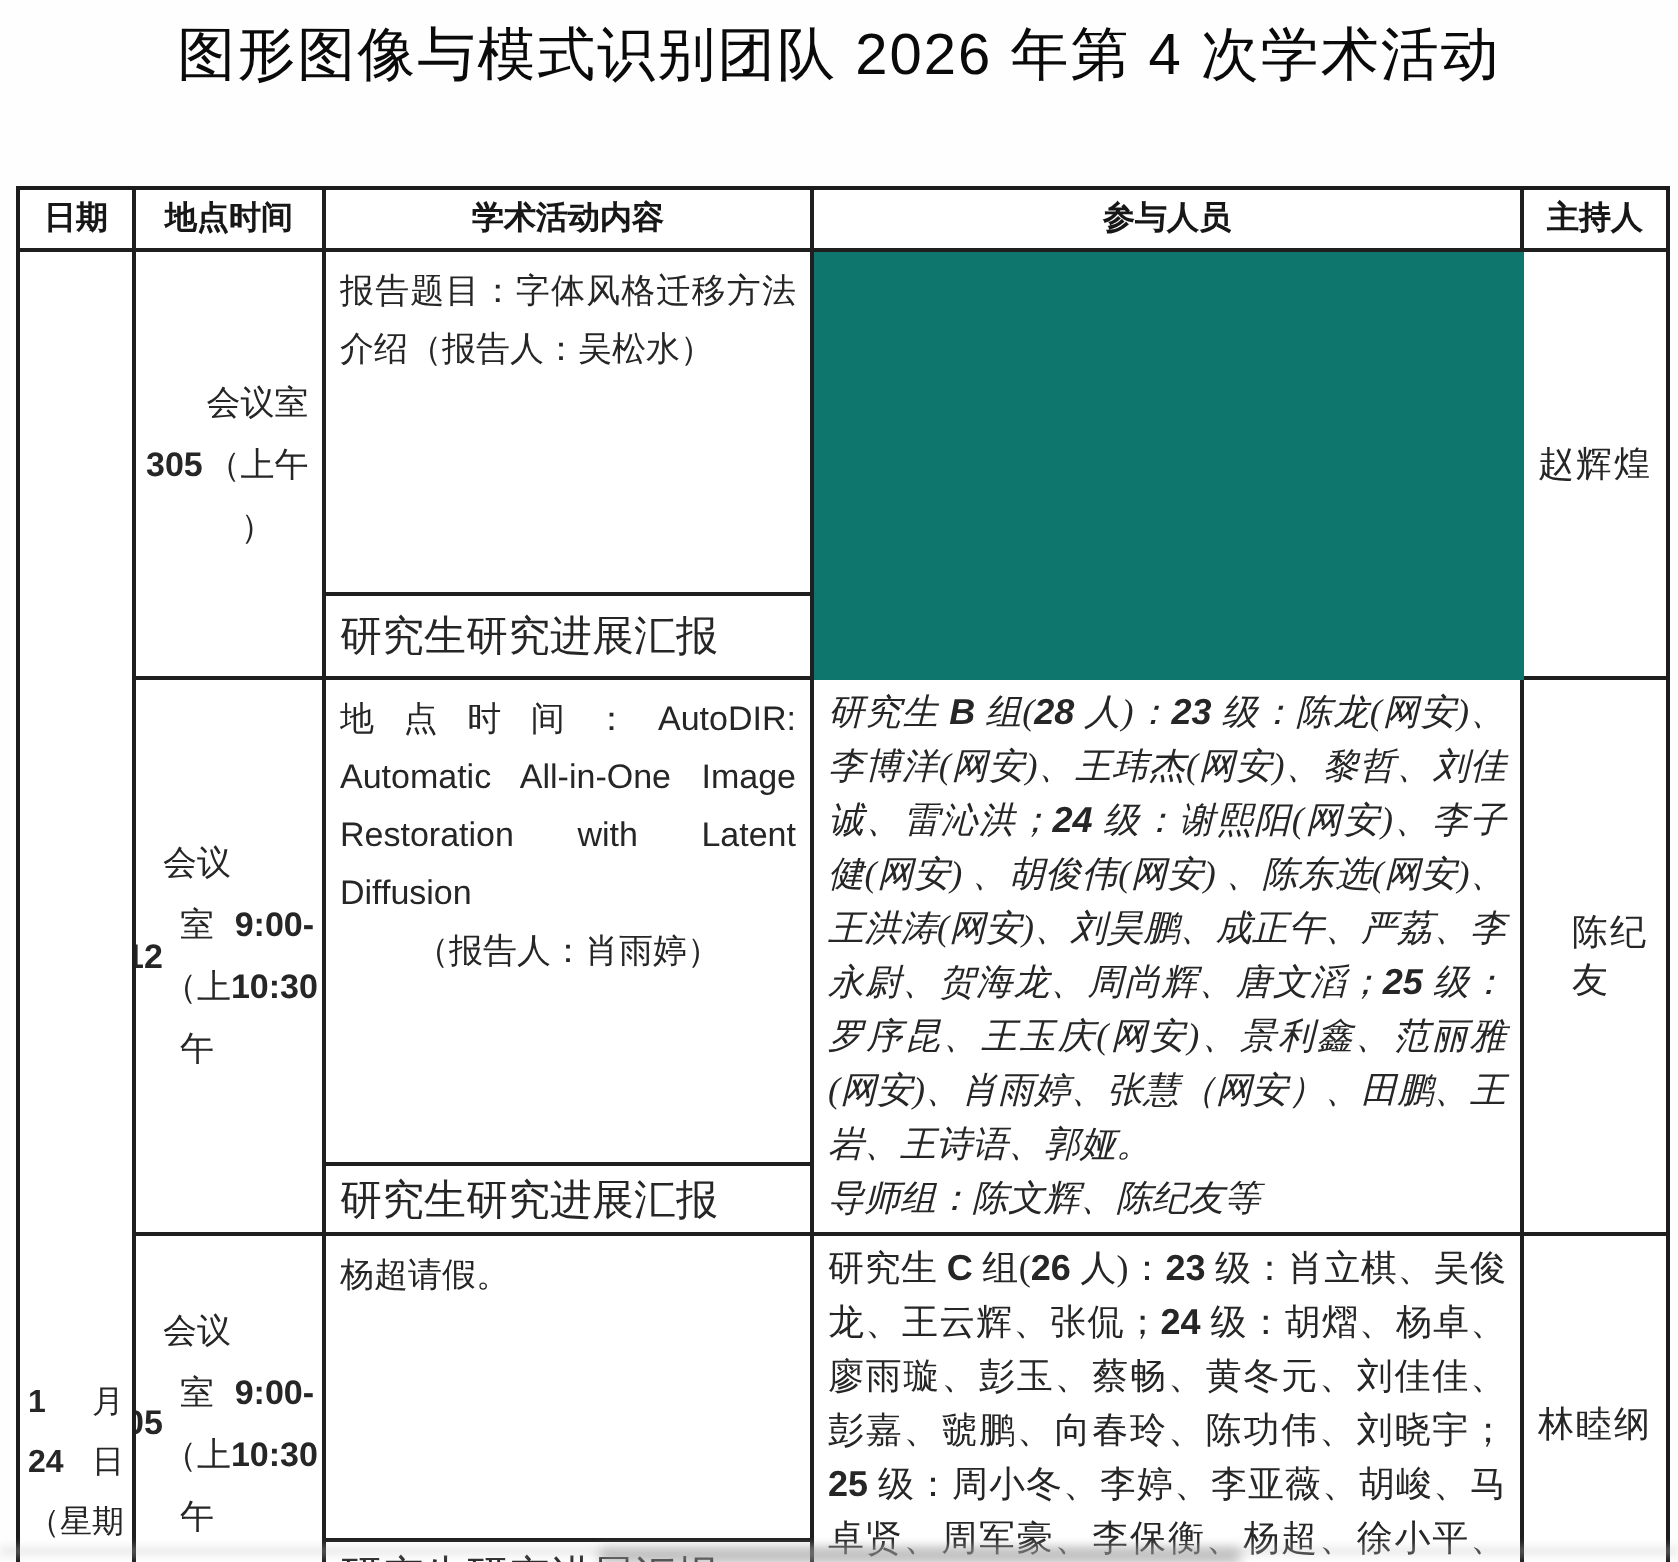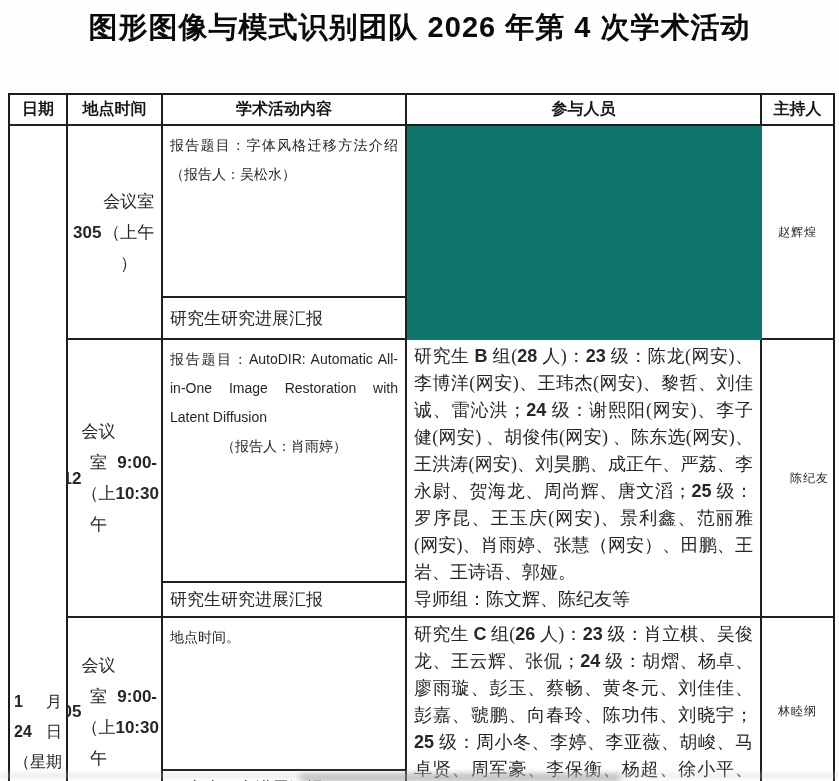--- a/index.html
+++ b/index.html
@@ -5,21 +5,21 @@
   * { margin:0; padding:0; box-sizing:border-box; }
   html,body { background:#ffffff; }
   .page {
     position:relative; width:839px; height:781px; overflow:hidden;
     background:#fefefe; color:#262626;
     font-family:"Liberation Serif", serif;
   }
   .title {
     position:absolute; top:8px; left:0; width:100%;
     text-align:center; font-family:"Liberation Sans", sans-serif;
-    font-weight:bold; font-size:29px; color:#0a0a0a; letter-spacing:1px;
+    font-weight:normal; font-size:29px; color:#0a0a0a; letter-spacing:1px;
   }
   .tbl {
     position:absolute; left:8px; top:57px;
     display:grid;
     grid-template-columns:58px 95px 244px 355px 71px;
     grid-template-rows:31px 172px 42px 243px 35px 153px 36px;
     border:2px solid #1c1c1c; background:#0f766e;margin-top:36px;
   }
   .c {
     border-right:2px solid #1f1f1f; border-bottom:2px solid #1f1f1f;
@@ -31,24 +31,24 @@
     display:flex; align-items:center; justify-content:center;
     font-family:"Liberation Sans", sans-serif; font-weight:bold;
     font-size:16px; color:#171717;
   }
   .datec { display:flex; align-items:center; padding:0 4px; }
   .date-inner { font-size:16px; line-height:30px; text-align:justify; }
   .locc {
     display:flex; align-items:center; justify-content:center;
     text-align:center; padding:0 5px; font-size:17px; line-height:31px;
   }
-  .actmain { padding:5px 7px 0 7px; font-size:14px; line-height:29px; text-align:justify; }
-  .actsub { display:flex; align-items:center; padding:2px 7px; font-size:17px; }
+  .actmain { padding:5px 7px 0 7px; font-size:17px; line-height:29px; text-align:justify; }
+  .actsub { display:flex; align-items:center; padding:2px 7px; font-size:21px; }
   .partc { padding:3px 7px 0 7px; font-size:18px; line-height:27px; text-align:justify; }
-  .hostc { display:flex; align-items:center; justify-content:center; font-size:12px; letter-spacing:1px; }
+  .hostc { display:flex; align-items:center; justify-content:center; font-size:18px; letter-spacing:1px; }
   .num { font-family:"Liberation Sans", sans-serif; font-weight:bold; }
   .en { font-family:"Liberation Sans", sans-serif; }
   .presenter { text-align:center; }
   
   .artifact-band {
     position:absolute; left:0; top:773px; width:839px; height:5px;
     background:#c9c9c9; opacity:.35; filter:blur(2px);
   }
   .artifact-smudge {
     position:absolute; left:300px; top:774px; width:320px; height:8px;
@@ -74,32 +74,32 @@
       <div class="date-inner"><span class="num">1</span> 月 <span class="num">24</span> 日（星期六）</div>
     </div>
 
     <div class="c locc" style="grid-column:2;grid-row:2/4;"><span class="num">305</span> 会议室（上午 ）</div>
     <div class="c actmain" style="grid-column:3;grid-row:2;">报告题目：字体风格迁移方法介绍（报告人：吴松水）</div>
     <div class="c actsub" style="grid-column:3;grid-row:3;">研究生研究进展汇报</div>
     <div class="c hostc no-r" style="grid-column:5;grid-row:2/4;">赵辉煌</div>
 
     <div class="c locc" style="grid-column:2;grid-row:4/6;"><span class="num">312</span> 会议室（上午 <span class="num">9:00-10:30</span>）</div>
     <div class="c actmain" style="grid-column:3;grid-row:4;">
-      <div><span>报告题目：</span><span class="en">AutoDIR: Automatic All-in-One Image Restoration with Latent Diffusion</span></div>
+      <div><span>地点时间：</span><span class="en">AutoDIR: Automatic All-in-One Image Restoration with Latent Diffusion</span></div>
       <div class="presenter">（报告人：肖雨婷）</div>
     </div>
     <div class="c actsub" style="grid-column:3;grid-row:5;">研究生研究进展汇报</div>
-    <div class="c partc" style="grid-column:4;grid-row:4/6;">
+    <div class="c partc" style="grid-column:4;grid-row:4/6;font-style:italic;">
       <div>研究生 <span class="num">B</span> 组(<span class="num">28</span> 人)：<span class="num">23</span> 级：陈龙(网安)、李博洋(网安)、王玮杰(网安)、黎哲、刘佳诚、雷沁洪；<span class="num">24</span> 级：谢熙阳(网安)、李子健(网安) 、胡俊伟(网安) 、陈东选(网安)、王洪涛(网安)、刘昊鹏、成正午、严荔、李永尉、贺海龙、周尚辉、唐文滔；<span class="num">25</span> 级：罗序昆、王玉庆(网安)、景利鑫、范丽雅(网安)、肖雨婷、张慧（网安）、田鹏、王岩、王诗语、郭娅。</div>
       <div>导师组：陈文辉、陈纪友等</div>
     </div>
     <div class="c hostc no-r" style="grid-column:5;grid-row:4/6;padding-left:24px;">陈纪友</div>
 
     <div class="c locc" style="grid-column:2;grid-row:6/8;"><span class="num">305</span> 会议室（上午 <span class="num">9:00-10:30</span>）</div>
-    <div class="c actmain" style="grid-column:3;grid-row:6;">地点时间。</div>
+    <div class="c actmain" style="grid-column:3;grid-row:6;">杨超请假。</div>
     <div class="c actsub" style="grid-column:3;grid-row:7;">研究生研究进展汇报</div>
     <div class="c partc" style="grid-column:4;grid-row:6/8;">
       <div>研究生 <span class="num">C</span> 组(<span class="num">26</span> 人)：<span class="num">23</span> 级：肖立棋、吴俊龙、王云辉、张侃；<span class="num">24</span> 级：胡熠、杨卓、廖雨璇、彭玉、蔡畅、黄冬元、刘佳佳、彭嘉、虢鹏、向春玲、陈功伟、刘晓宇；<span class="num">25</span> 级：周小冬、李婷、李亚薇、胡峻、马卓贤、周军豪、李保衡、杨超、徐小平、陈敏、唐敏。</div>
 
     </div>
     <div class="c hostc no-r" style="grid-column:5;grid-row:6/8;">林睦纲</div>
 
   </div>
 
   <div class="artifact-band"></div>

